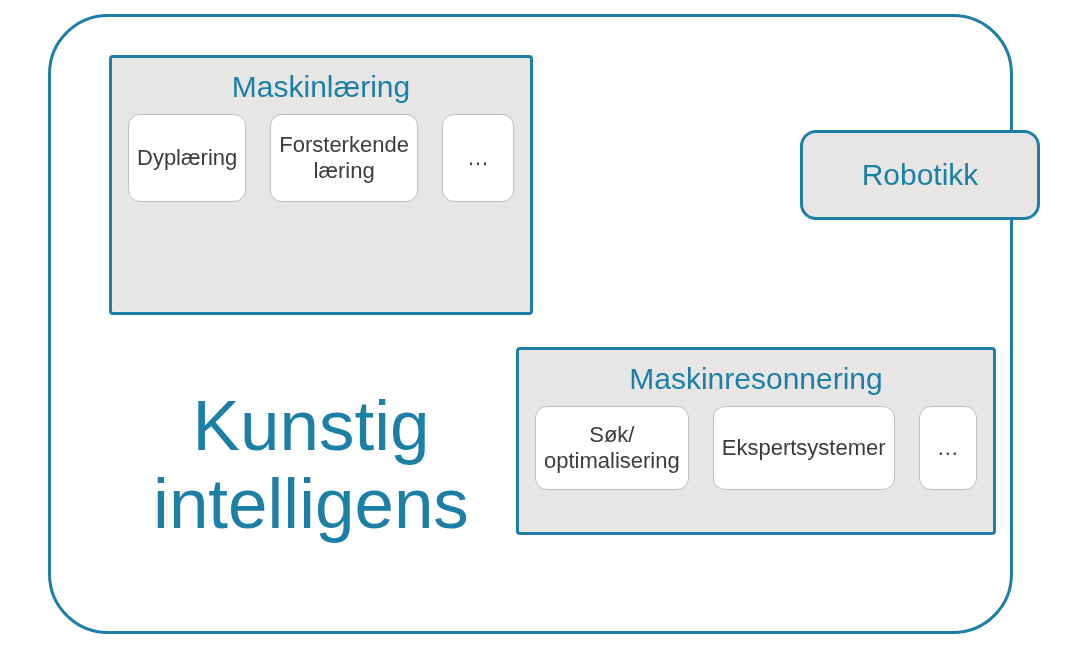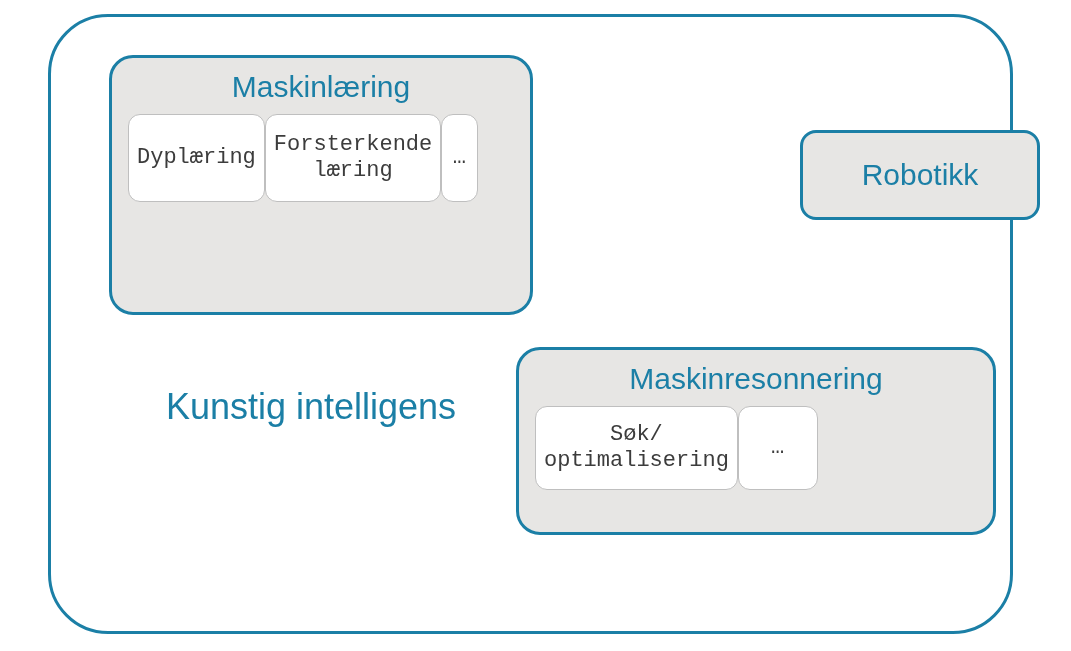--- a/index.html
+++ b/index.html
@@ -21,45 +21,44 @@
     border: 3px solid #1b7fa6;
     border-radius: 60px;
     background: #ffffff;
   }
   .main-title {
     position: absolute;
     left: 80px;
     top: 370px;
     width: 360px;
     color: #1b7fa6;
-    font-size: 36px;
+    font-size: 71px;
     font-weight: 400;
     line-height: 1.1;
     text-align: center;
   }
   .group-box {
     position: absolute;
     background: #e7e6e4;
     border: 3px solid #1b7fa6;
-    border-radius: 24px;
+    border-radius: 4px;
     padding: 12px 16px 16px 16px;
   }
   .group-title {
     color: #1b7fa6;
     font-size: 30px;
     font-weight: 500;
     text-align: center;
     margin-bottom: 10px;
   }
   .cells {
     display: grid;
-    grid-template-columns: 1fr 1fr 1fr 1fr;
+    grid-template-columns: 1fr 1fr 1fr;
     grid-template-rows: 1fr 1fr;
-    gap: 0;
-    font-family: Liberation Mono, monospace;
+    gap: 24px;
   }
   .cell {
     background: #ffffff;
     border: 1px solid #bfbfbf;
     border-radius: 12px;
     display: flex;
     align-items: center;
     justify-content: center;
     text-align: center;
     font-size: 22px;
@@ -114,20 +113,21 @@
 læring</div>
       <div class="cell">…</div>
     </div>
   </div>
 
   <div class="group-box mr-box">
     <div class="group-title">Maskinresonnering</div>
     <div class="cells">
       <div class="cell">Søk/
 optimalisering</div>
+      <div class="cell">Ekspertsystemer</div>
       <div class="cell">…</div>
     </div>
   </div>
 
 </div>
 
 <div class="robotics-box">
   <span>Robotikk</span>
 </div>
 

